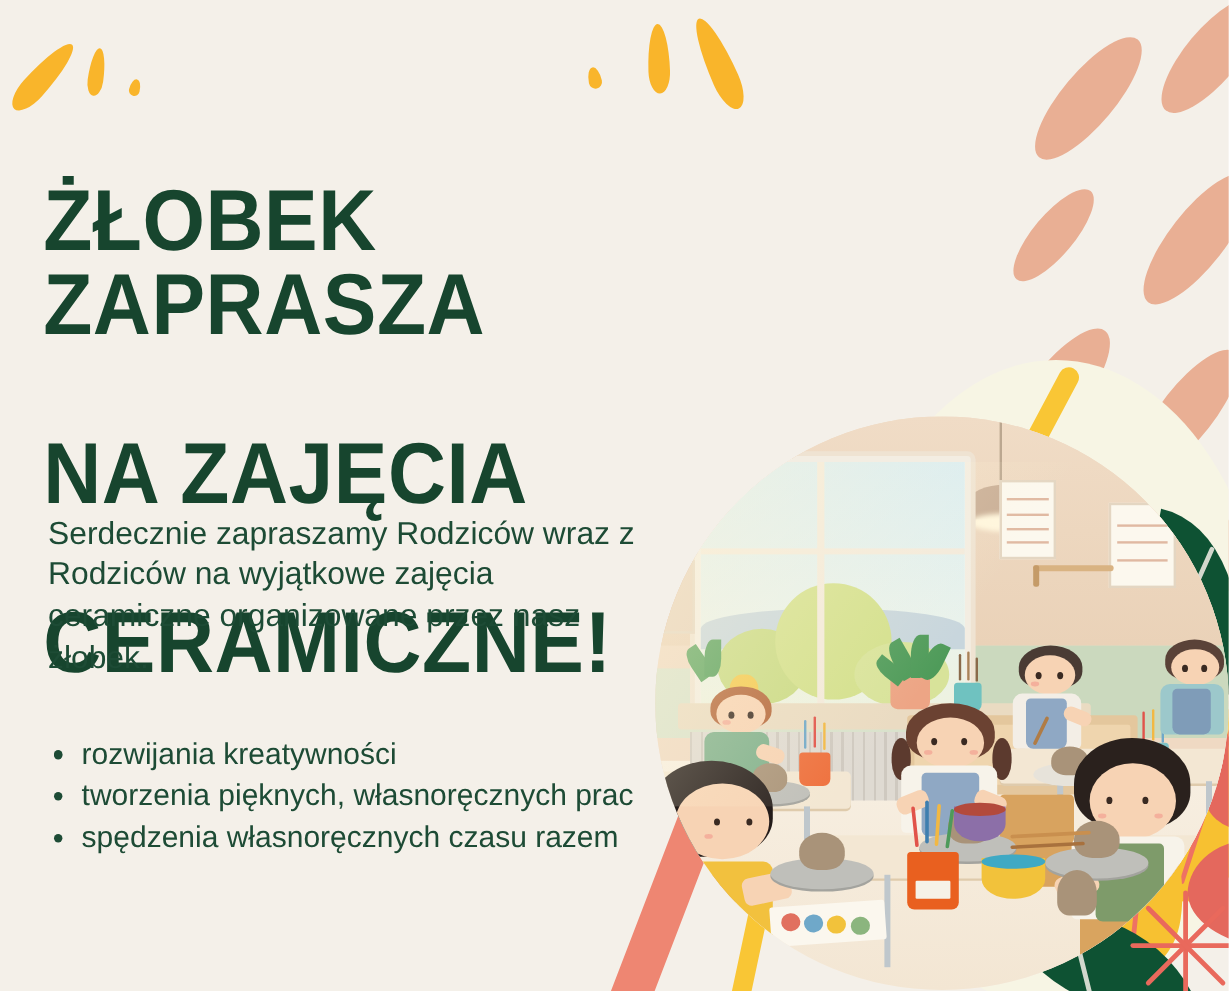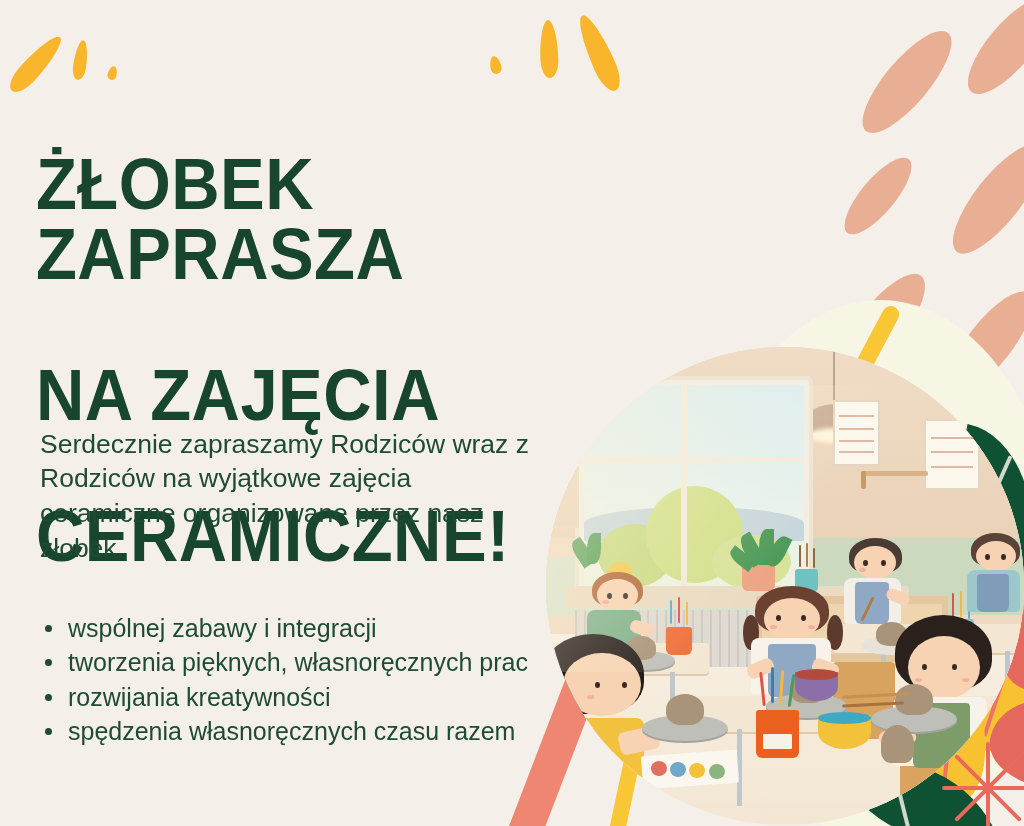--- a/index.html
+++ b/index.html
@@ -317,29 +317,28 @@
     <span class="hl-line">NA ZAJĘCIA</span>
     <span class="hl-line">CERAMICZNE!</span>
   </div>
 
   <p class="intro">Serdecznie zapraszamy Rodziców wraz z Rodziców na wyjątkowe zajęcia ceramiczne organizowane przez nasz żłobek.</p>
 
 
   <ul class="bullets">
     <li>
       <span class="bullet-dot"></span>
-      <span>wspólnej zabawy i integracji</span>
+    </li>
+    <li>
+      <span class="bullet-dot"></span>
+      <span>rozwijania kreatywności</span>
     </li>
     <li>
       <span class="bullet-dot"></span>
       <span>tworzenia pięknych, własnoręcznych prac</span>
-    </li>
-    <li>
-      <span class="bullet-dot"></span>
-      <span>rozwijania kreatywności</span>
     </li>
     <li>
       <span class="bullet-dot"></span>
       <span>spędzenia własnoręcznych czasu razem</span>
     </li>
   </ul>
 
   <div class="photo-circle" title="Grupa dzieci w fartuszkach lepi z gliny przy stolikach w jasnej sali z dużym oknem">
     <div class="scene">
 

